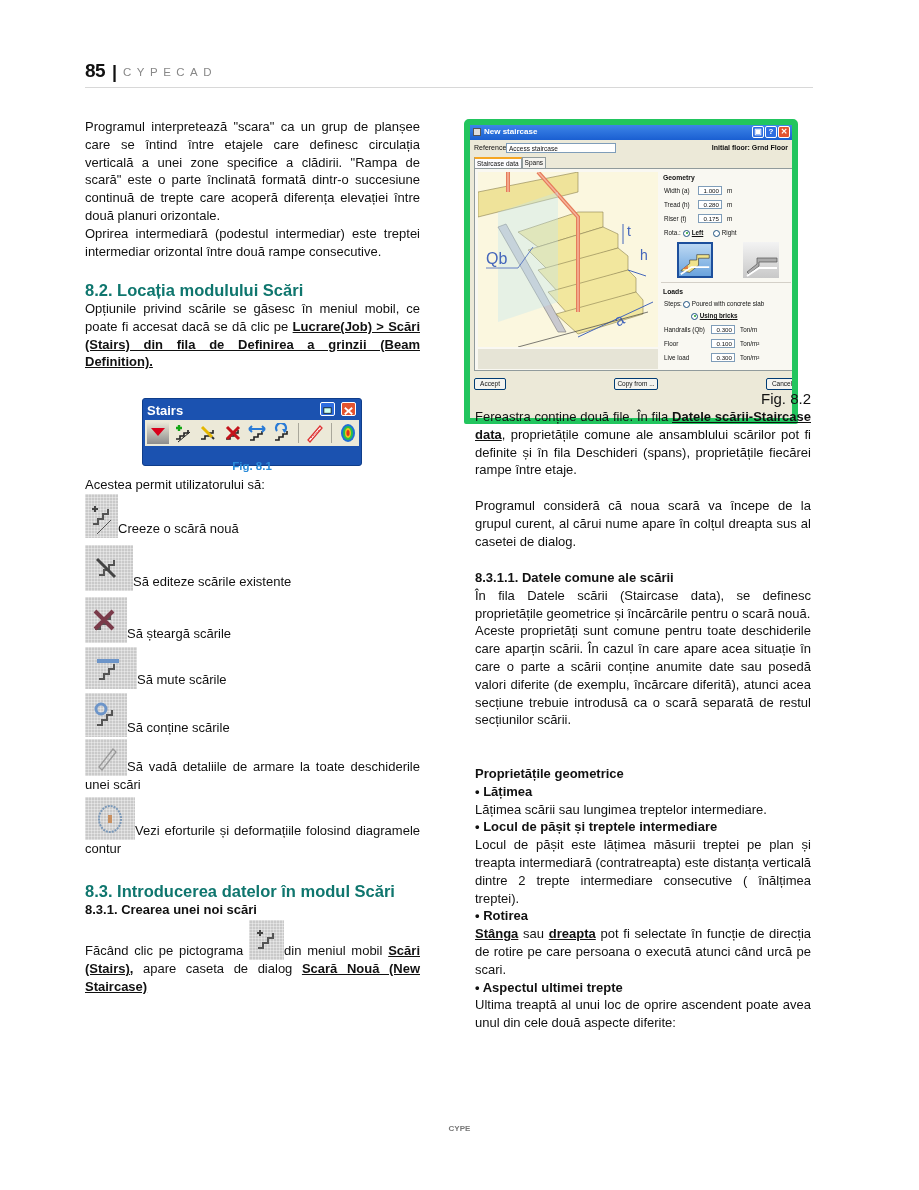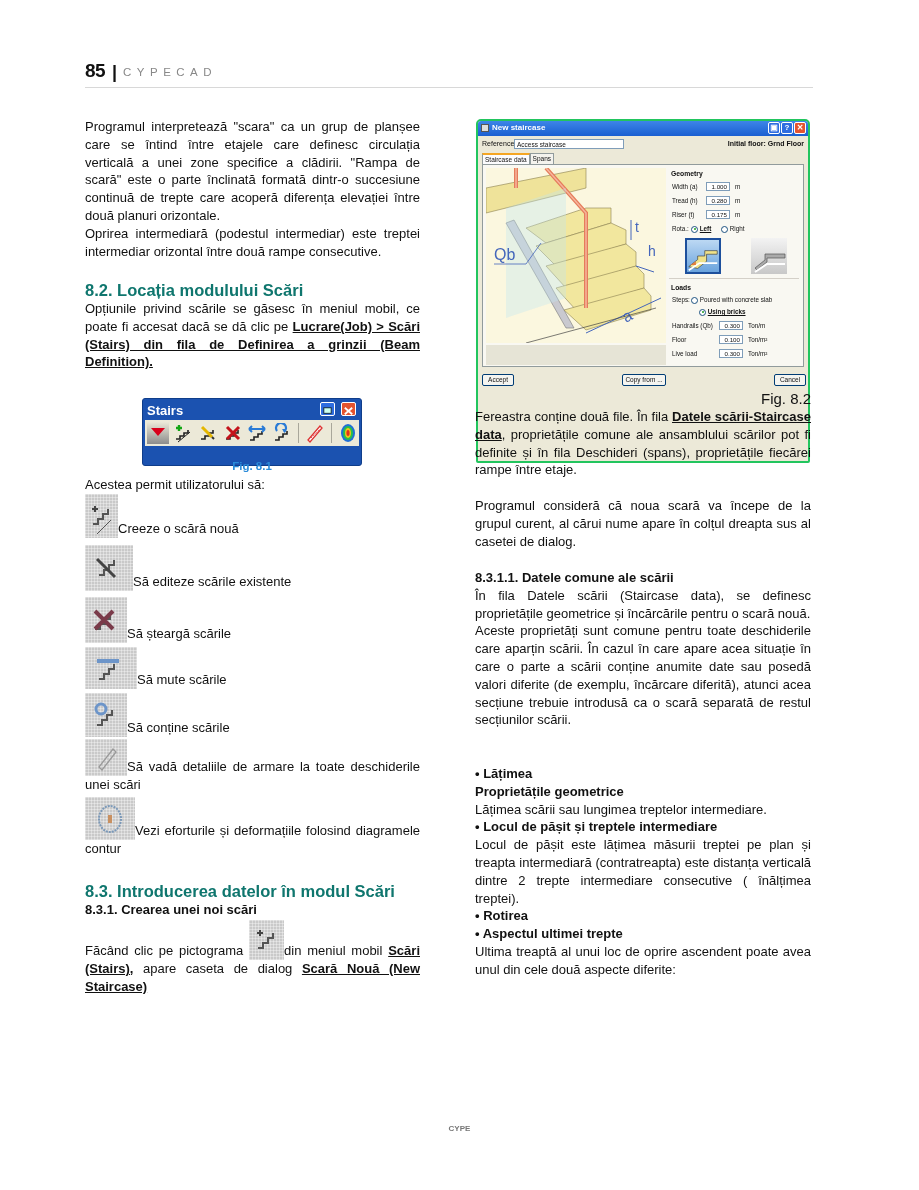--- a/index.html
+++ b/index.html
@@ -31,21 +31,21 @@
   
   .toolbar { position: absolute; left: 142px; top: 398px; width: 220px; height: 68px; background: #1b52b0; border: 1px solid #0f3d8a; border-radius: 3px; }
   .toolbar .tt { position: absolute; left: 4px; top: 4px; color: #fff; font-weight: bold; font-size: 13px; }
   .toolbar .tbtn { position: absolute; top: 3px; width: 15px; height: 14px; border: 1px solid #fff; border-radius: 2px; }
   .toolbar .tbody { position: absolute; left: 2px; top: 21px; width: 214px; height: 26px; background: #ece9d8; display: flex; align-items: center; gap: 3px; padding-left: 2px; }
   .tool { width: 22px; height: 22px; display: flex; align-items: center; justify-content: center; }
   .tool svg { width: 20px; height: 20px; }
   .tsep { width: 1px; height: 20px; background: #a9a79a; margin: 0 2px; }
 
   
-  .dlg { position: absolute; left: 476px; top: 119px; width: 334px; height: 344px; background: #ece9d8; border: 2px solid #22c55e; border-radius: 5px 5px 2px 2px; font-size: 7px; overflow: hidden; }
+  .dlg { position: absolute; left: 464px; top: 119px; width: 334px; height: 305px; background: #ece9d8; border: 6px solid #22c55e; border-radius: 5px 5px 2px 2px; font-size: 7px; overflow: hidden; }
   .dlg .titlebar { height: 15px; background: linear-gradient(#3d85e8, #1a5fd1); color: #fff; font-weight: bold; font-size: 8px; padding: 2px 4px 0 14px; position: relative; }
   .dlg .titlebar .sysicon { position: absolute; left: 3px; top: 3px; width: 8px; height: 8px; background: #ddd; border: 1px solid #555; }
   .dlg .tb-btns { position: absolute; right: 2px; top: 1px; display: flex; gap: 1px; }
   .dlg .tb-btns span { width: 12px; height: 12px; border: 1px solid #fff; border-radius: 2px; background: #2e6de0; color: #fff; font-size: 8px; line-height: 10px; text-align: center; }
   .dlg .tb-btns span.x { background: #e4542f; }
   .dlg .ref { position: absolute; left: 4px; top: 19px; }
   .dlg .ref-input { position: absolute; left: 36px; top: 18px; width: 110px; height: 10px; background: #fff; border: 1px solid #7f9db9; padding-left: 2px; font-size: 6.5px; line-height: 9px; }
   .dlg .floor { position: absolute; right: 4px; top: 19px; font-weight: bold; }
   .dlg .tabs { position: absolute; left: 4px; top: 32px; display: flex; }
   .dlg .tab { border: 1px solid #919b9c; border-bottom: none; padding: 1px 2px; background: #f4f3ee; font-size: 6.5px; }
@@ -333,23 +333,24 @@
 
 <div class="col col-right p" style="top:497px;">Programul consideră că noua scară va începe de la grupul curent, al cărui nume apare în colțul dreapta sus al casetei de dialog.</div>
 
 <div class="col col-right" style="top:569px;">
   <div class="h3">8.3.1.1. Datele comune ale scării</div>
   <p class="p">În fila Datele scării (Staircase data), se definesc proprietățile geometrice și încărcările pentru o scară nouă.</p>
   <p class="p">Aceste proprietăți sunt comune pentru toate deschiderile care aparțin scării. În cazul în care apare acea situație în care o parte a scării conține anumite date sau posedă valori diferite (de exemplu, încărcare diferită), atunci acea secțiune trebuie introdusă ca o scară separată de restul secțiunilor scării.</p>
 </div>
 
 <div class="col col-right" style="top:765px;">
+  <div class="h3">Proprietățile geometrice</div>
   <div class="h3">• Lățimea</div>
-  <div class="h3">Proprietățile geometrice</div>
   <p class="p">Lățimea scării sau lungimea treptelor intermediare.</p>
   <div class="h3">• Locul de pășit și treptele intermediare</div>
   <p class="p">Locul de pășit este lățimea măsurii treptei pe plan și treapta intermediară (contratreapta) este distanța verticală dintre 2 trepte intermediare consecutive ( înălțimea treptei).</p>
   <div class="h3">• Rotirea</div>
+  <p class="p"><b>Stânga</b><span> sau </span><b>dreapta</b><span> pot fi selectate în funcție de direcția de rotire pe care persoana o execută atunci când urcă pe scari.</span></p>
   <div class="h3">• Aspectul ultimei trepte</div>
   <p class="p">Ultima treaptă al unui loc de oprire ascendent  poate avea unul din cele două aspecte diferite:</p>
 </div>
 
 <div class="footer">CYPE</div>
 
 </body></html>

